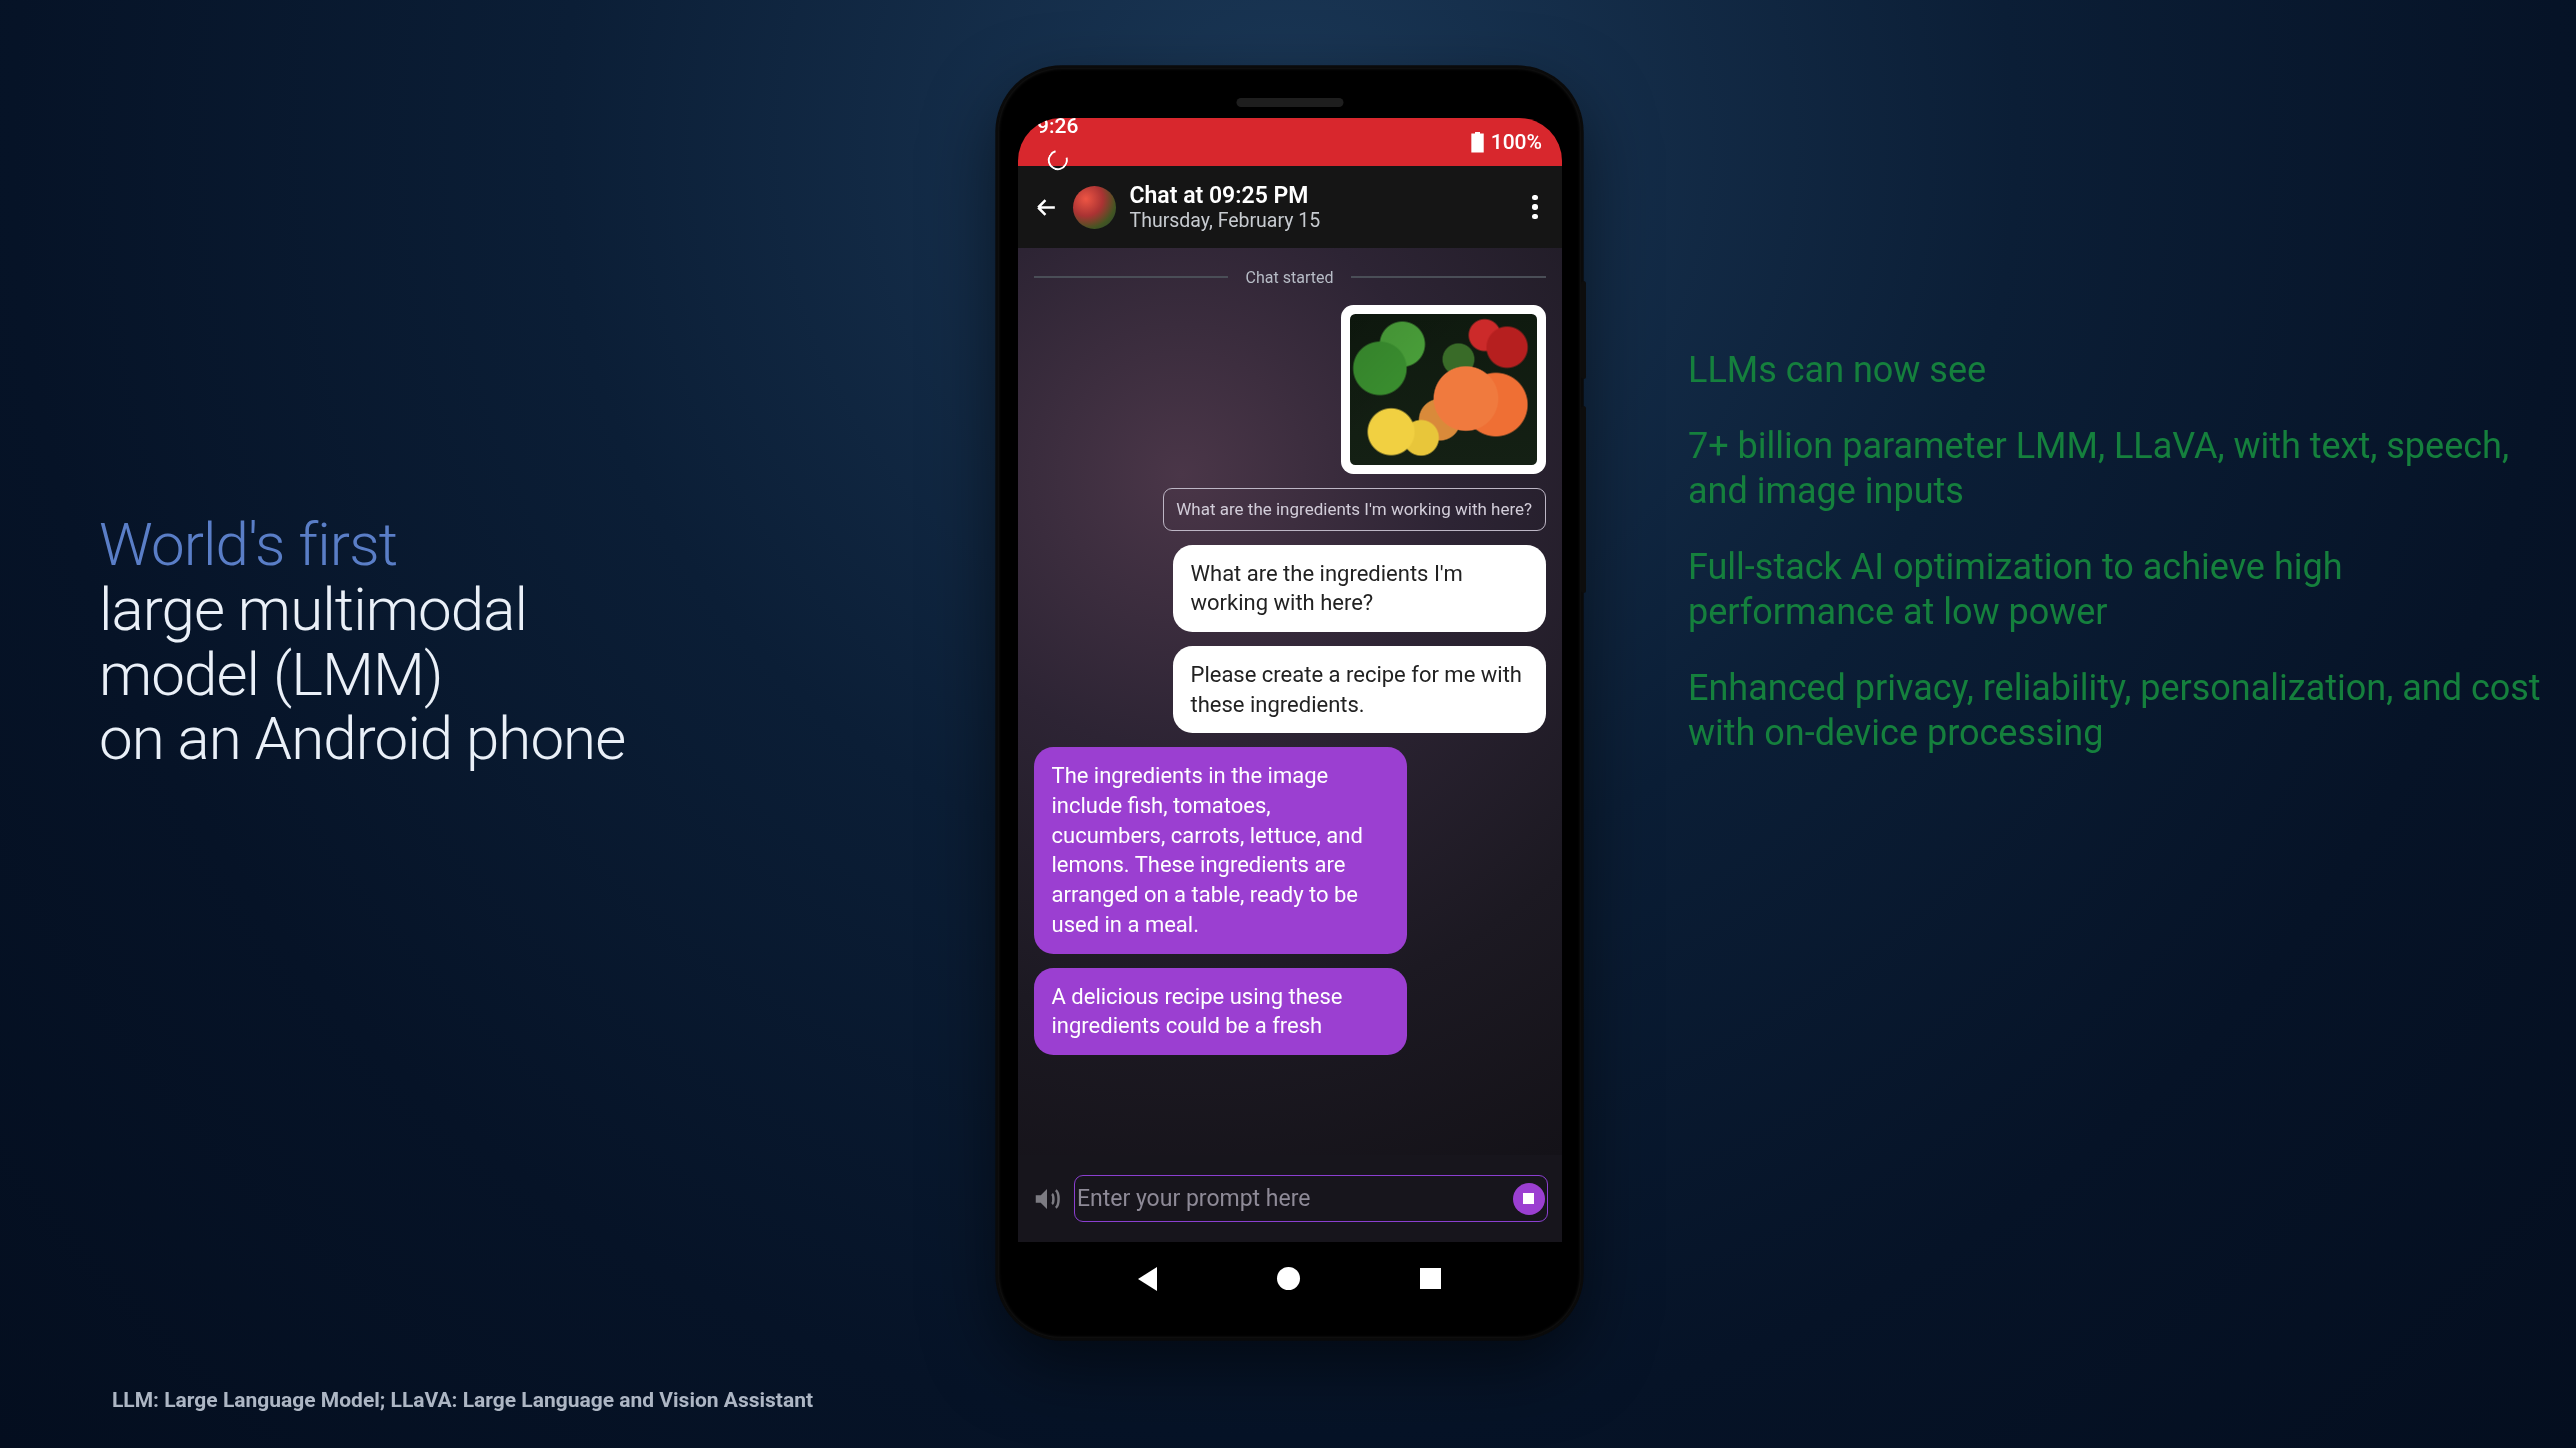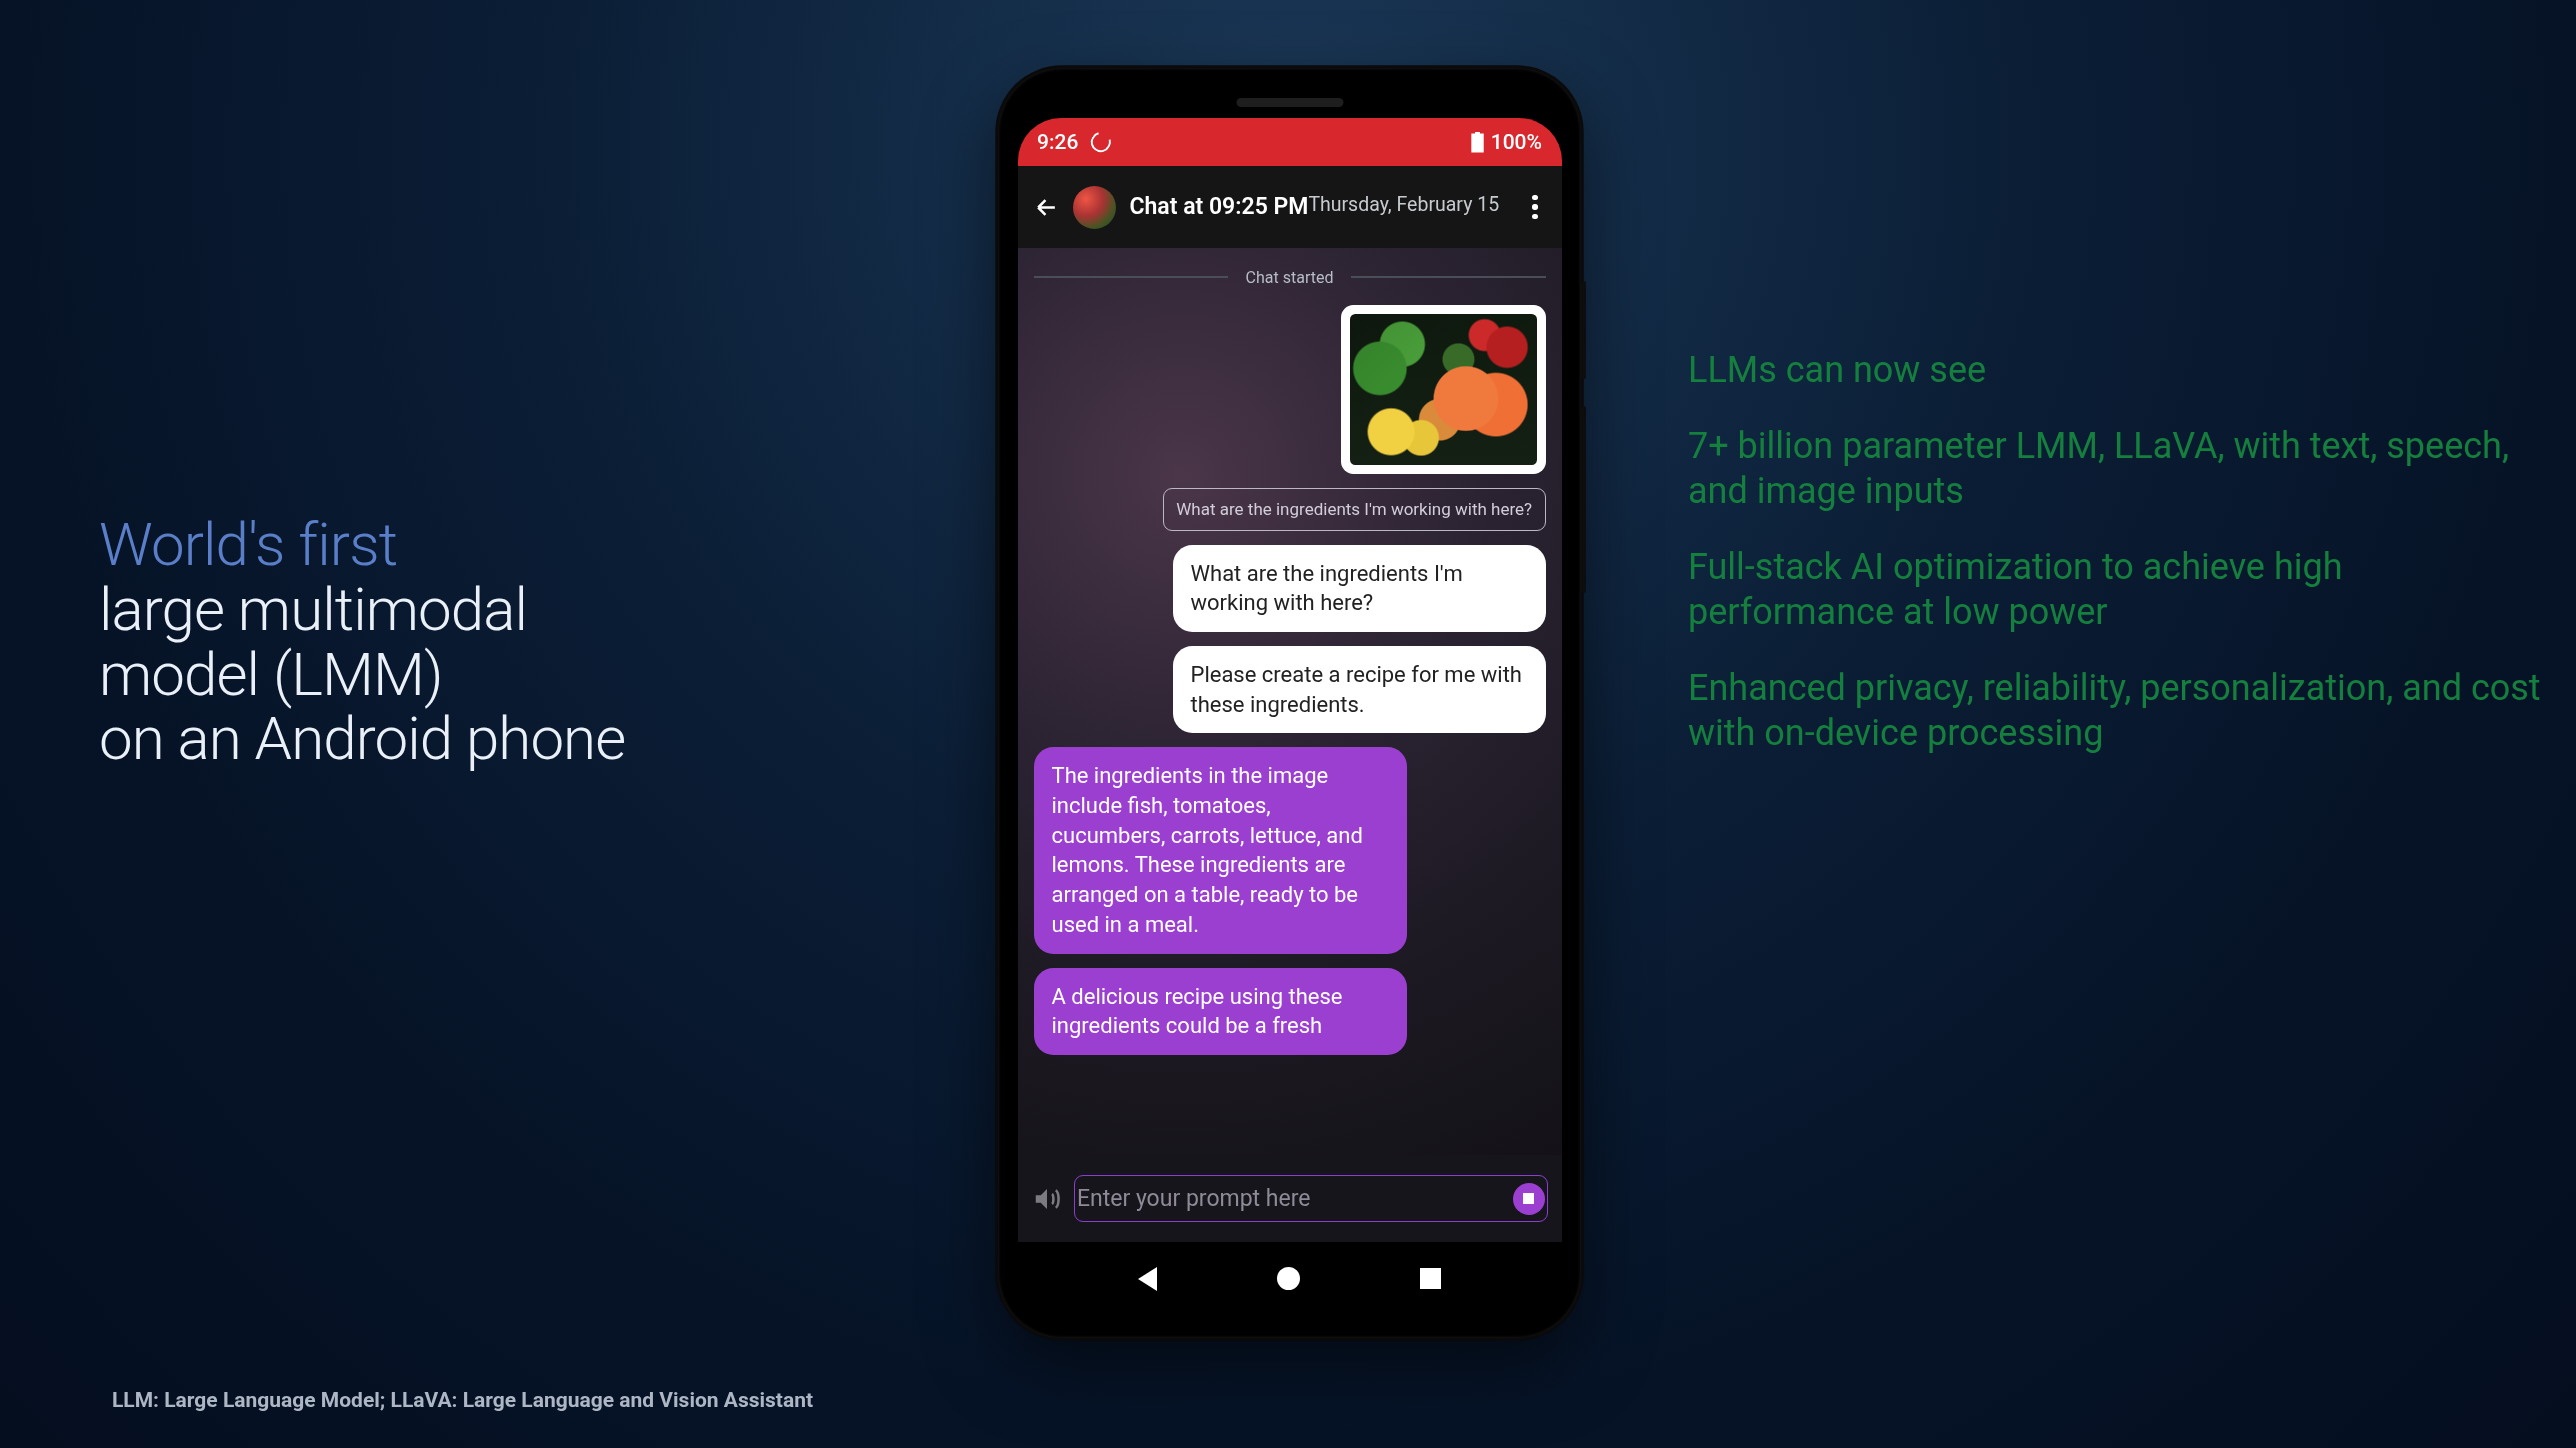--- a/index.html
+++ b/index.html
@@ -80,35 +80,35 @@
   }
   .statusbar {
     height: 48px;
     background: #d8272d;
     color: #fff;
     display:flex; align-items:center; justify-content:space-between;
     padding: 0 19.5px;
     font-size: 21px;
     font-weight: 500;
   }
-  .statusbar .sl { display:flex; align-items:center; gap:12.4px;}
+  .statusbar .sl { display:flex; align-items:center; gap:12.4px;flex-direction:column;}
   .statusbar .sr { display:flex; align-items:center; gap:7px;}
   .dot-icon { width:19.5px; height:19.5px; border:2.7px solid #fff; border-radius:50%; border-top-color:transparent; transform:rotate(30deg);}
   .battery-icon { width:12.4px; height:21px; background:#fff; clip-path: polygon(30% 0, 70% 0, 70% 10%, 100% 10%, 100% 100%, 0 100%, 0 10%, 30% 10%);}
   .appbar {
     height: 82px;
     background: #151515;
     display:flex; align-items:center;
     padding: 0 16px;
     gap: 14px;
     color:#fff;
   }
   .back-arrow { width:25px; height:25px; color:#fff;}
   .avatar { width:43px; height:43px; border-radius:50%; background: radial-gradient(circle at 30% 30%, #e54, #a33 40%, #452 70%, #243 100%);}
-  .chat-titles { flex:1; display:flex; flex-direction:row; line-height:1.2;}
+  .chat-titles { flex:1; display:flex; flex-direction:column; line-height:1.2;}
   .chat-title { font-size:23px; font-weight:600;}
   .chat-subtitle { font-size:19.5px; color:#c7cbd0;}
   .kebab { width:21px; display:flex; flex-direction:column; gap:4.4px; align-items:center;}
   .kebab span{ width:5.3px; height:5.3px; background:#fff; border-radius:50%;}
   .chat-body {
     background: radial-gradient(circle at 30% 25%, #4a3648 0%, #2d2434 35%, #1c1922 70%, #141218 100%);
     height: calc(100% - 48px - 82px - 87px - 73px);
     padding: 10.7px 16px 7px 16px;
     display:flex; flex-direction:column;
     overflow:hidden;

